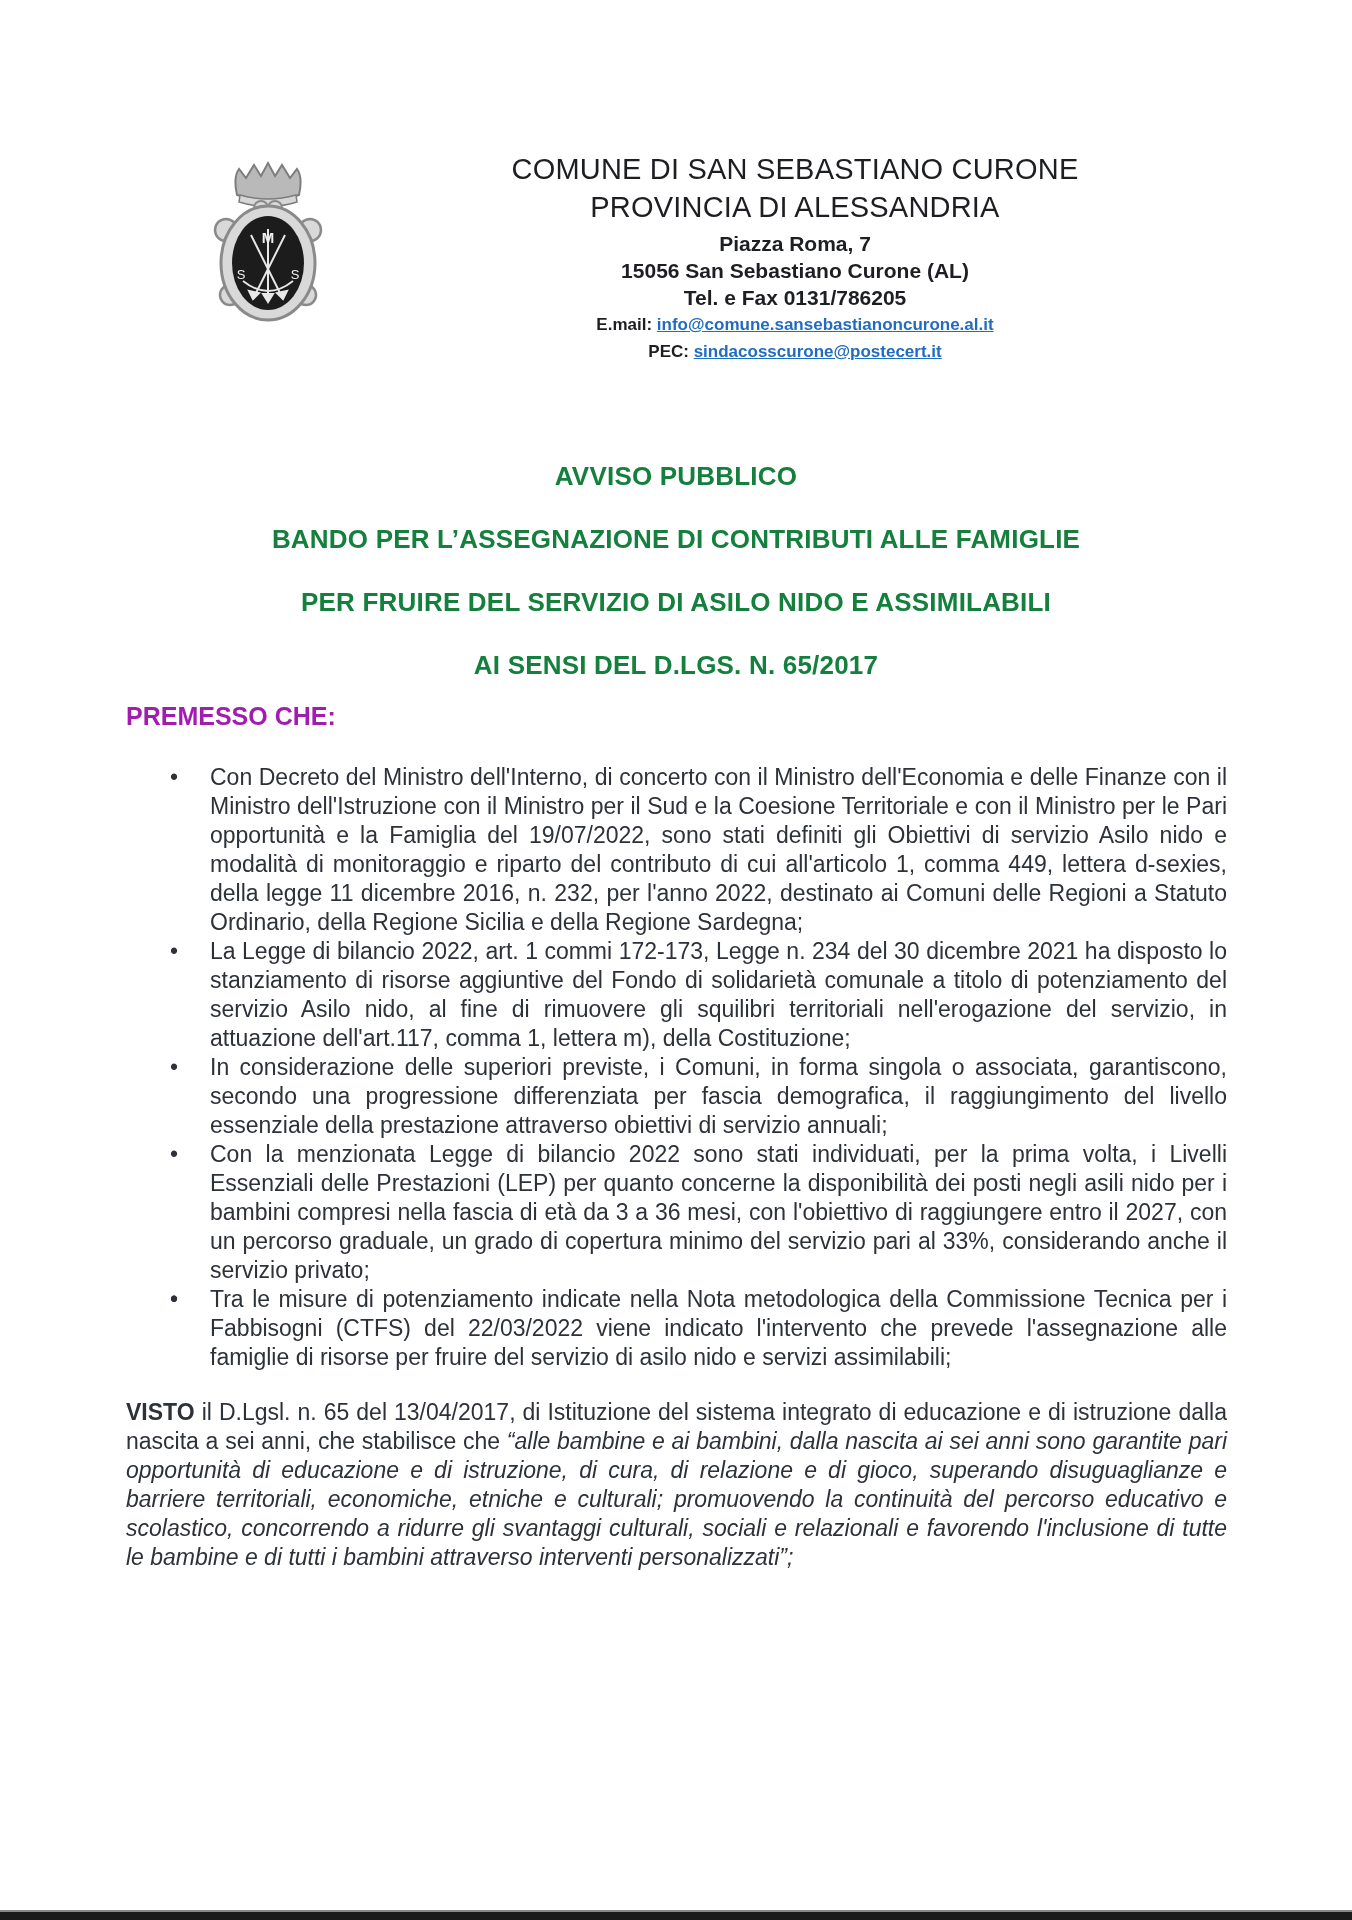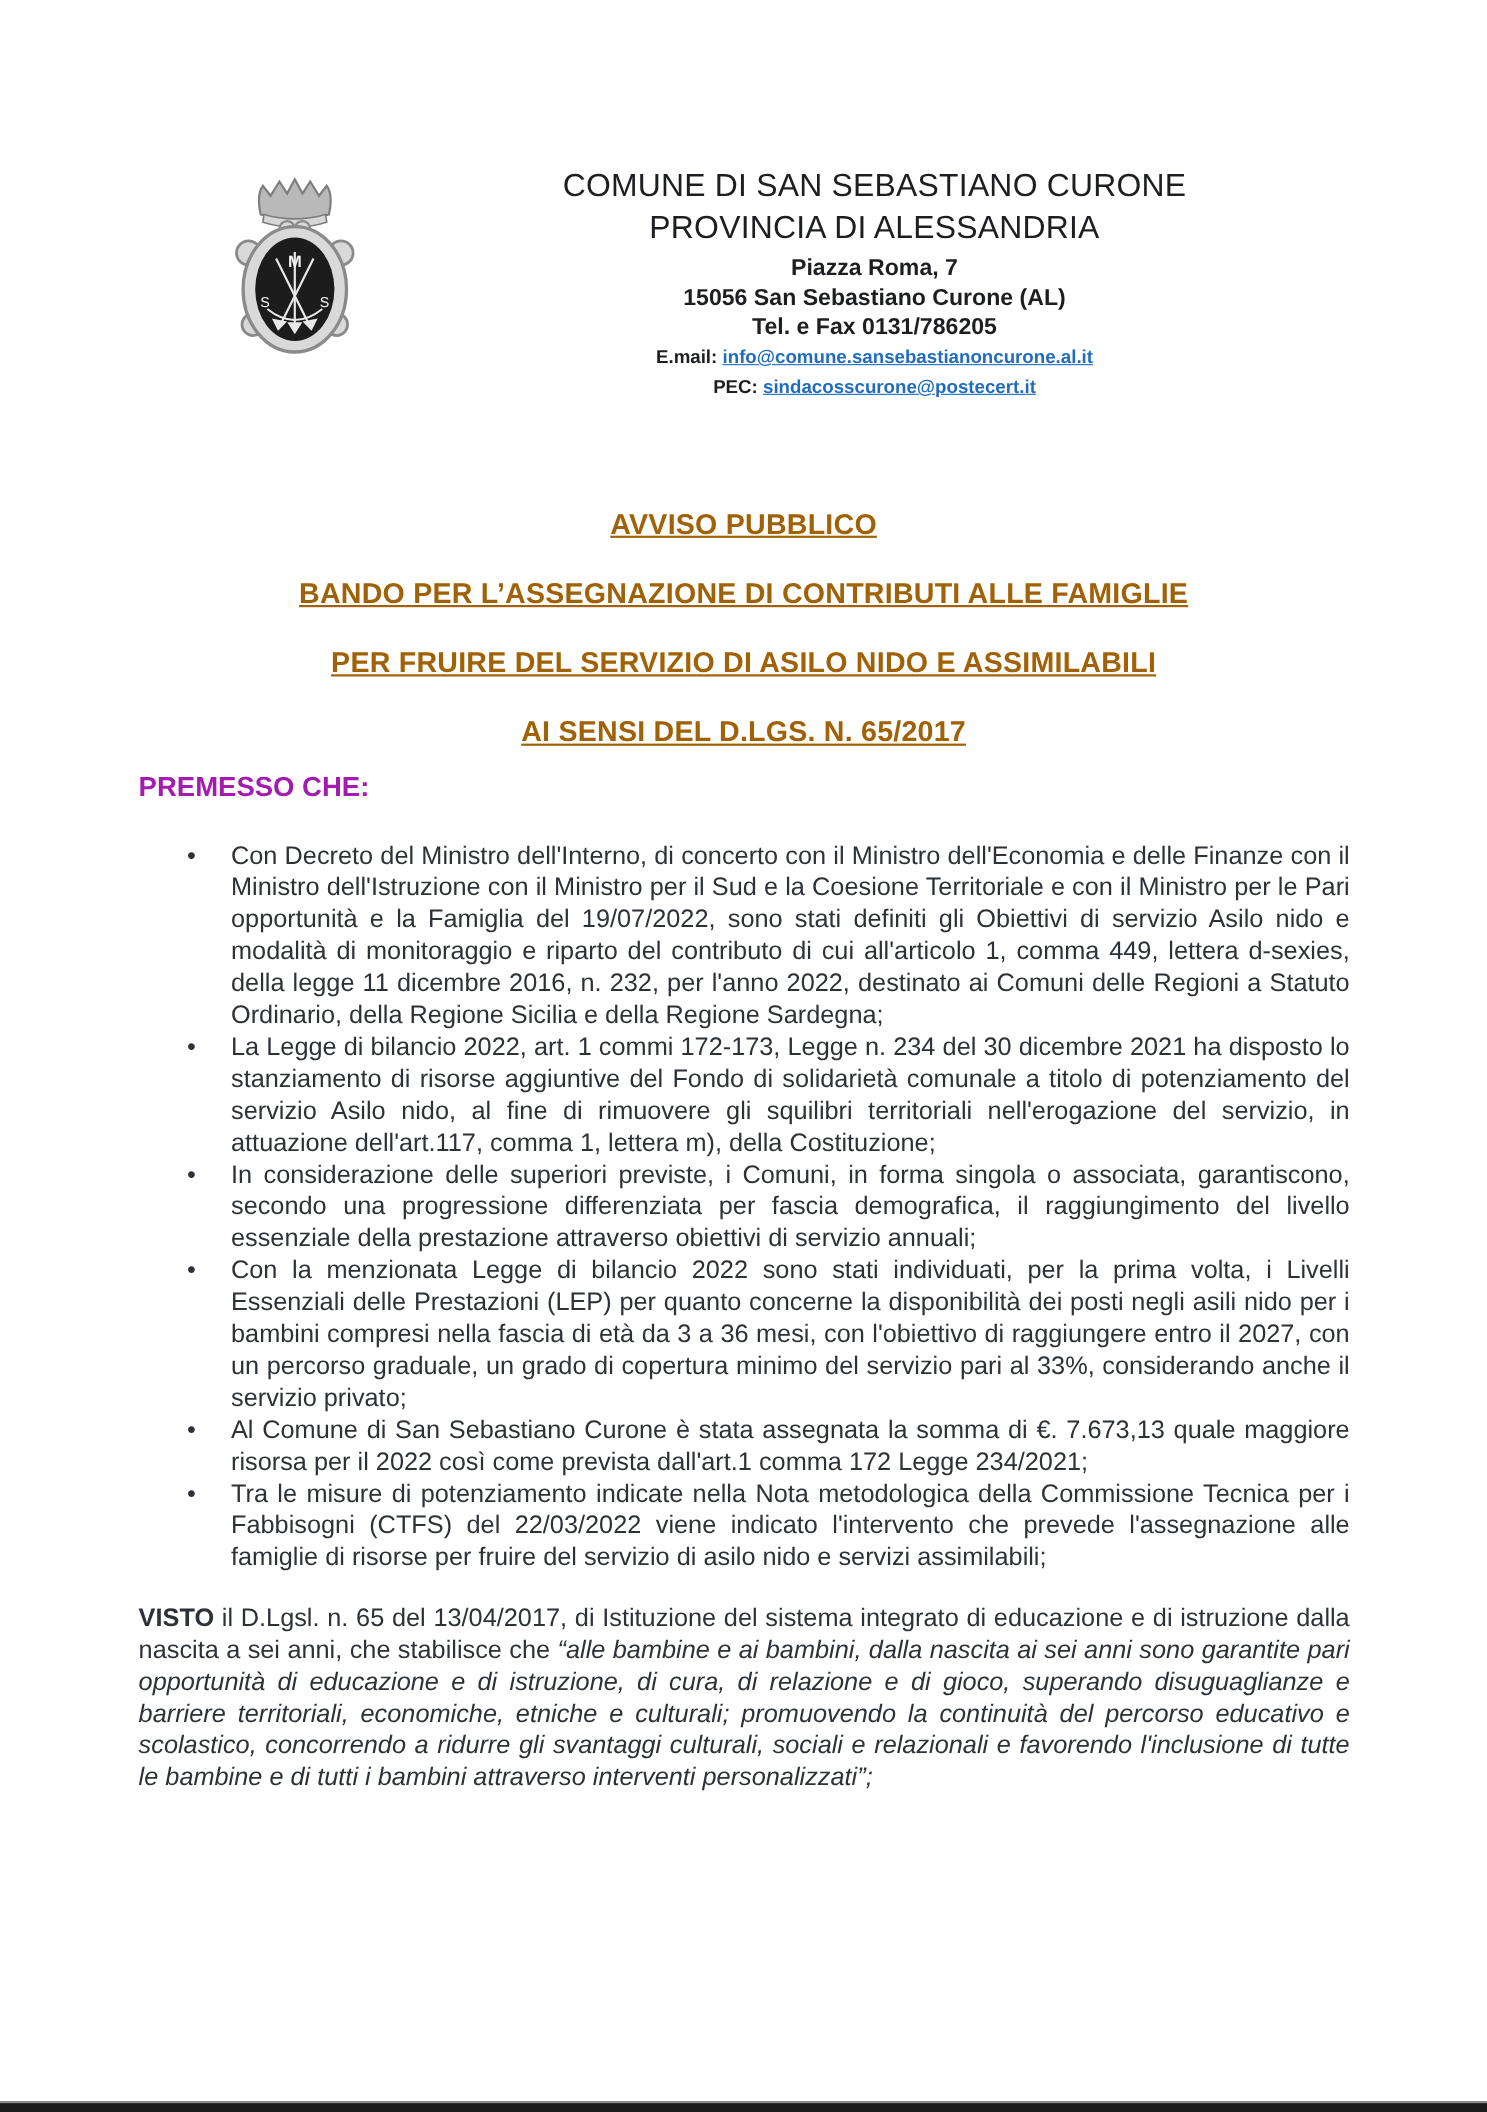--- a/index.html
+++ b/index.html
@@ -60,23 +60,22 @@
     left: 0;
     top: 462px;
     width: 1352px;
     text-align: center;
   }
   .title-line {
     font-size: 26px;
     font-weight: bold;
     line-height: 28px;
     margin-bottom: 35px;
-    color: #a16207;
+    color: #15803d;
     letter-spacing: 0.2px;
-    text-decoration: underline;
   }
 
   
   .premesso-heading {
     position: absolute;
     left: 126px;
     top: 702px;
     font-size: 25px;
     font-weight: bold;
     color: #a21caf;
@@ -197,21 +196,20 @@
       <li class="bullet-item">
         <span class="bullet-marker">•</span>
         <span>In considerazione delle superiori previste, i Comuni, in forma singola o associata, garantiscono, secondo una progressione differenziata per fascia demografica, il raggiungimento del livello essenziale della prestazione attraverso obiettivi di servizio annuali;</span>
       </li>
       <li class="bullet-item">
         <span class="bullet-marker">•</span>
         <span>Con la menzionata Legge di bilancio 2022 sono stati individuati, per la prima volta, i Livelli Essenziali delle Prestazioni (LEP) per quanto concerne la disponibilità dei posti negli asili nido per i bambini compresi nella fascia di età da 3 a 36 mesi, con l'obiettivo di raggiungere entro il 2027, con un percorso graduale, un grado di copertura minimo del servizio pari al 33%, considerando anche il servizio privato;</span>
       </li>
       <li class="bullet-item">
         <span class="bullet-marker">•</span>
-        <span>Al Comune di San Sebastiano Curone è stata assegnata la somma di €. 7.673,13 quale maggiore risorsa per il 2022 così come prevista dall'art.1 comma 172 Legge 234/2021;</span>
       </li>
       <li class="bullet-item">
         <span class="bullet-marker">•</span>
         <span>Tra le misure di potenziamento indicate nella Nota metodologica della Commissione Tecnica per i Fabbisogni (CTFS) del 22/03/2022 viene indicato l'intervento che prevede l'assegnazione alle famiglie di risorse per fruire del servizio di asilo nido e servizi assimilabili;</span>
       </li>
     </ul>
 
     <p class="visto-para">
       <span class="visto-lead">VISTO</span><span> il D.Lgsl. n. 65 del 13/04/2017, di Istituzione del sistema integrato di educazione e di istruzione dalla nascita a sei anni, che stabilisce che </span><span class="visto-quote">“alle bambine e ai bambini, dalla nascita ai sei anni sono garantite pari opportunità di educazione e di istruzione, di cura, di relazione e di gioco, superando disuguaglianze e barriere territoriali, economiche, etniche e culturali; promuovendo la continuità del percorso educativo e scolastico, concorrendo a ridurre gli svantaggi culturali, sociali e relazionali e favorendo l'inclusione di tutte le bambine e di tutti i bambini attraverso interventi personalizzati”;</span>
     </p>

